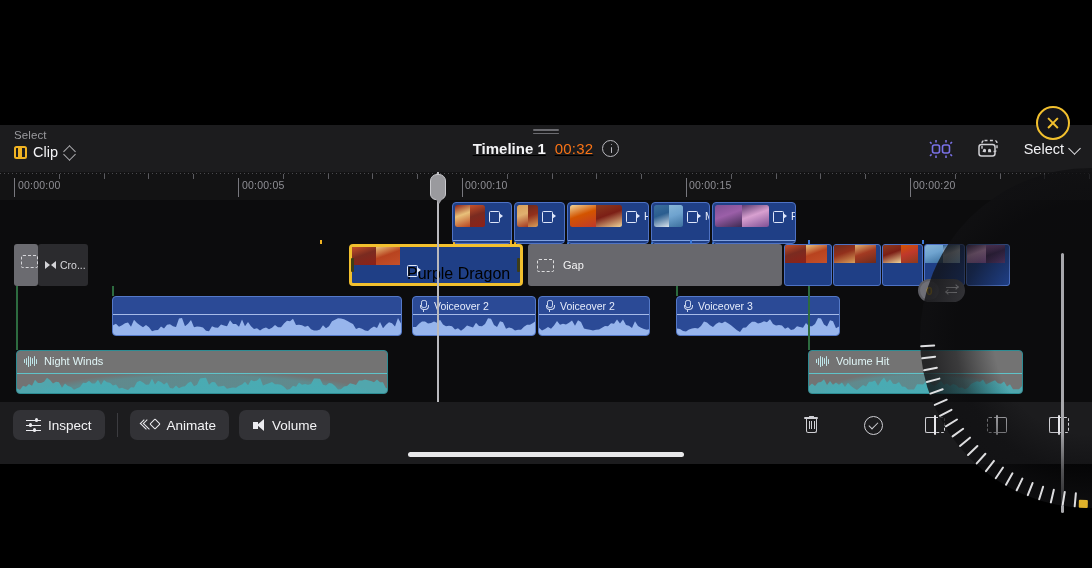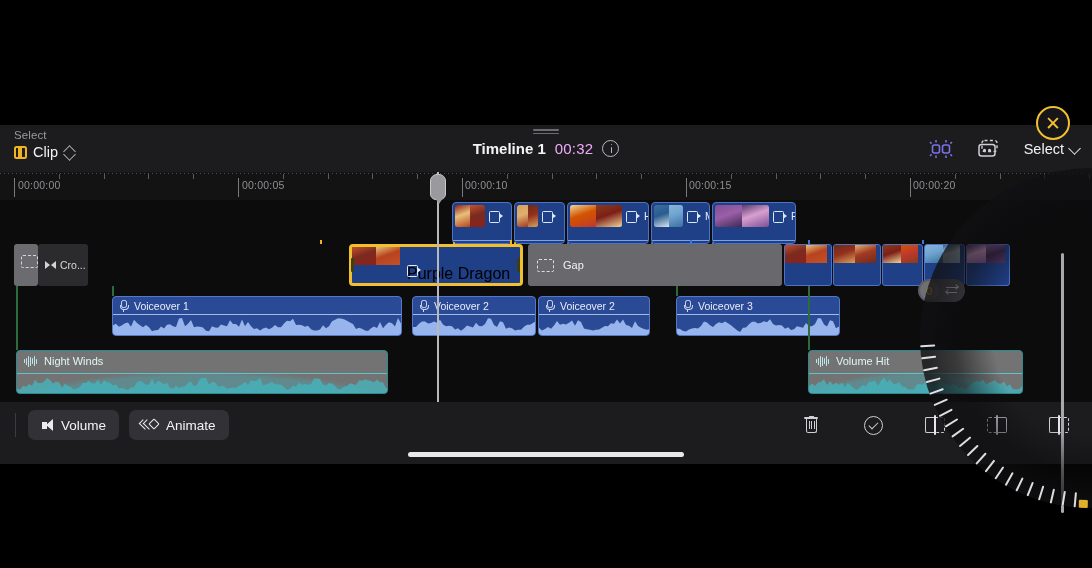--- a/index.html
+++ b/index.html
@@ -46,30 +46,31 @@
     content:""; position:absolute; left:1px; width:8px; height:8px;
     border-left:1.4px solid #d8d8dc; border-top:1.4px solid #d8d8dc;
   }
   .chev-updown::before { top:1px; transform:rotate(45deg); }
   .chev-updown::after  { top:4px; transform:rotate(225deg); }
 
   .hdr-center {
     position:absolute; left:0; top:0; width:1092px; height:47px;
     display:flex; align-items:center; justify-content:center; gap:9px;
     pointer-events:none;
+    text-decoration:underline;
   }
   .hdr-grabber {
     position:absolute; left:50%; top:4px; transform:translateX(-50%);
     width:26px; height:6px;
   }
   .hdr-grabber i {
     display:block; width:26px; height:1.6px; background:#6b6b70; border-radius:1px; margin-bottom:2px;
   }
   .tl-title { font-size:15px; font-weight:700; color:#f4f4f6; }
-  .tl-time  { font-size:15px; color:#f0abfc; letter-spacing:0.2px; }
+  .tl-time  { font-size:15px; color:#f97316; letter-spacing:0.2px; }
   .info-icon {
     width:17px; height:17px; border:1.4px solid #b9b9bf; border-radius:50%;
     position:relative; display:inline-block;
   }
   .info-icon::before {
     content:""; position:absolute; left:7.2px; top:2.6px; width:1.6px; height:1.6px;
     background:#b9b9bf; border-radius:50%;
   }
   .info-icon::after {
     content:""; position:absolute; left:7.4px; top:6.2px; width:1.5px; height:6px;
@@ -668,26 +669,20 @@
         <div class="ytick" style="left: 808px; top: -4px; height: 4px; background: rgb(59, 120, 216);"></div>
         <div class="ytick" style="left: 922px; top: -4px; height: 4px; background: rgb(59, 120, 216);"></div>
       </div>
 
     <div class="lane" id="lane-voiceover" style="left:0; top:122px; width:1092px; height:44px;">
         <div class="aclip" style="left: 112px; top: 2px; width: 290px; height: 40px;">
           <div class="wave" style="height:22px;bottom:0"><svg width="290" height="22" viewBox="0 0 290 22" preserveAspectRatio="none">
               <path d="M0,22 L0,12.366024015221425 L3,10.81663264385036 L6,13.868194866558207 L9,12.289182857527807 L12,10.149000591277456 L15,9.469967529708597 L18,13.629655397317448 L21,6.688415717691429 L24,9.98723888459214 L27,12.309786433714802 L30,14.178206618877429 L33,12.105201346910048 L36,14.34060594319039 L39,18.298088661656134 L42,17.233453317051694 L45,17.060888166750797 L48,13.481113712410444 L51,15.488603542757277 L54,11.63227125930564 L57,11.24206364458872 L60,13.240571179568494 L63,14.005906963417438 L66,5.440943454816271 L69,5.1028354400463485 L72,13.279889269180693 L75,10.7146455598315 L78,7.067389778335693 L81,14.204544616314054 L84,13.433485791942235 L87,13.794942493326694 L90,14.570627862577108 L93,17.686240946955028 L96,18.210728975640478 L99,13.167180904791046 L102,14.528061866058454 L105,14.804786061615255 L108,11.523198813868138 L111,12.391247970673257 L114,13.349704147060997 L117,7.26001875706147 L120,10.95233760972829 L123,10.98031131107223 L126,13.710595830619969 L129,6.562099240263114 L132,13.232858930233258 L135,9.083545837829238 L138,13.303129026439658 L141,15.883730277058831 L144,15.207846492102016 L147,17.471343732468107 L150,15.619809470803387 L153,14.494457480060689 L156,16.17534687480238 L159,14.684372134401995 L162,12.077196388844683 L165,14.2927609141138 L168,14.21839859936765 L171,10.538745553656277 L174,7.823665576977195 L177,8.216402042193886 L180,5.735918305005434 L183,11.993826742704902 L186,11.738213248269304 L189,12.235602777616798 L192,13.743717268402895 L195,12.715142014618229 L198,16.199869470858978 L201,17.600110291982936 L204,17.392637267440662 L207,16.40311634672471 L210,12.175133919229767 L213,15.170662252504856 L216,13.329969575661869 L219,8.374701340778616 L222,6.799624194946267 L225,5.282149907316114 L228,5.4885363607842095 L231,6.261459150227607 L234,7.749010917987125 L237,9.383629199102804 L240,10.972790462159352 L243,15.87667230298122 L246,14.709744703049253 L249,15.645503042419385 L252,17.493537788951233 L255,17.887608914014848 L258,15.2801244273728 L261,13.434762866105853 L264,14.97166723211779 L267,8.952219484456256 L270,15.314392593740074 L273,11.747554227207191 L276,9.170071564656302 L279,10.170998134838706 L282,13.413925124117752 L285,5.112139174367879 L288,10.495390145163398 L290,22 Z" fill="#9dbaf0" opacity="0.95"></path>
             </svg></div>
           <div class="sep"></div>
-          <div class="ahead">
-            <span class="mic">
-              <i></i>
-            </span>
-            <span class="aname">Voiceover 1</span>
-          </div>
         </div>
         <div class="aclip" style="left: 412px; top: 2px; width: 124px; height: 40px;">
           <div class="wave" style="height:22px;bottom:0"><svg width="124" height="22" viewBox="0 0 124 22" preserveAspectRatio="none">
               <path d="M0,22 L0,14.038990384091452 L3,14.049877315971951 L6,10.733245908884674 L9,8.420376806551868 L12,8.419398507308399 L15,10.414497939278236 L18,9.895855817001756 L21,8.53556103830741 L24,9.70202224775876 L27,6.702558126842105 L30,11.578376899511053 L33,13.23205540335759 L36,12.65743766146198 L39,13.368860230026463 L42,16.37860360444295 L45,15.25163455285251 L48,17.76918696097577 L51,15.416493646111013 L54,12.482812687182163 L57,13.598146751745706 L60,14.479727969810103 L63,9.764545811365014 L66,13.109147594813205 L69,13.212519548789377 L72,11.051757390292712 L75,5.32735677135933 L78,5.838427879592281 L81,11.904079137390784 L84,13.934339041510132 L87,8.1530477096128 L90,9.177943184229273 L93,15.868629527905558 L96,14.49645080397502 L99,15.224304240141706 L102,17.60372779547779 L105,16.788391532674016 L108,16.85786447080724 L111,13.682717626633227 L114,11.636983303455576 L117,11.850345364090591 L120,9.925185774847831 L123,7.671691067469588 L124,22 Z" fill="#9dbaf0" opacity="0.95"></path>
             </svg></div>
           <div class="sep"></div>
           <div class="ahead">
             <span class="mic">
               <i></i>
             </span>
@@ -873,32 +868,43 @@
       <span>0</span>
     </div>
     <div class="swap-ic">
         <i></i>
         <i></i>
       </div>
   </div>
 
   <div class="toolbar">
     <div class="tb-left">
+      <div class="tb-btn">
+        <span class="ic-sliders">
+          <i></i>
+            <i></i>
+            <i></i>
+            <b></b>
+            <b></b>
+            <b></b>
+        </span>
+        <span class="lbl">Inspect</span>
+      </div>
       <div class="tb-div"></div>
-      <div class="tb-btn">
-        <span class="ic-speaker"></span>
-        <span class="lbl">Volume</span>
-      </div>
       <div class="tb-btn">
         <span class="ic-animate">
           <i></i>
             <i></i>
             <b></b>
         </span>
         <span class="lbl">Animate</span>
+      </div>
+      <div class="tb-btn">
+        <span class="ic-speaker"></span>
+        <span class="lbl">Volume</span>
       </div>
     </div>
 
     <div class="tb-right">
       <div class="tb-icon">
         <span class="ic-trash">
           <span class="hdl"></span>
             <span class="lid"></span>
           <span class="can">
               <i></i>

